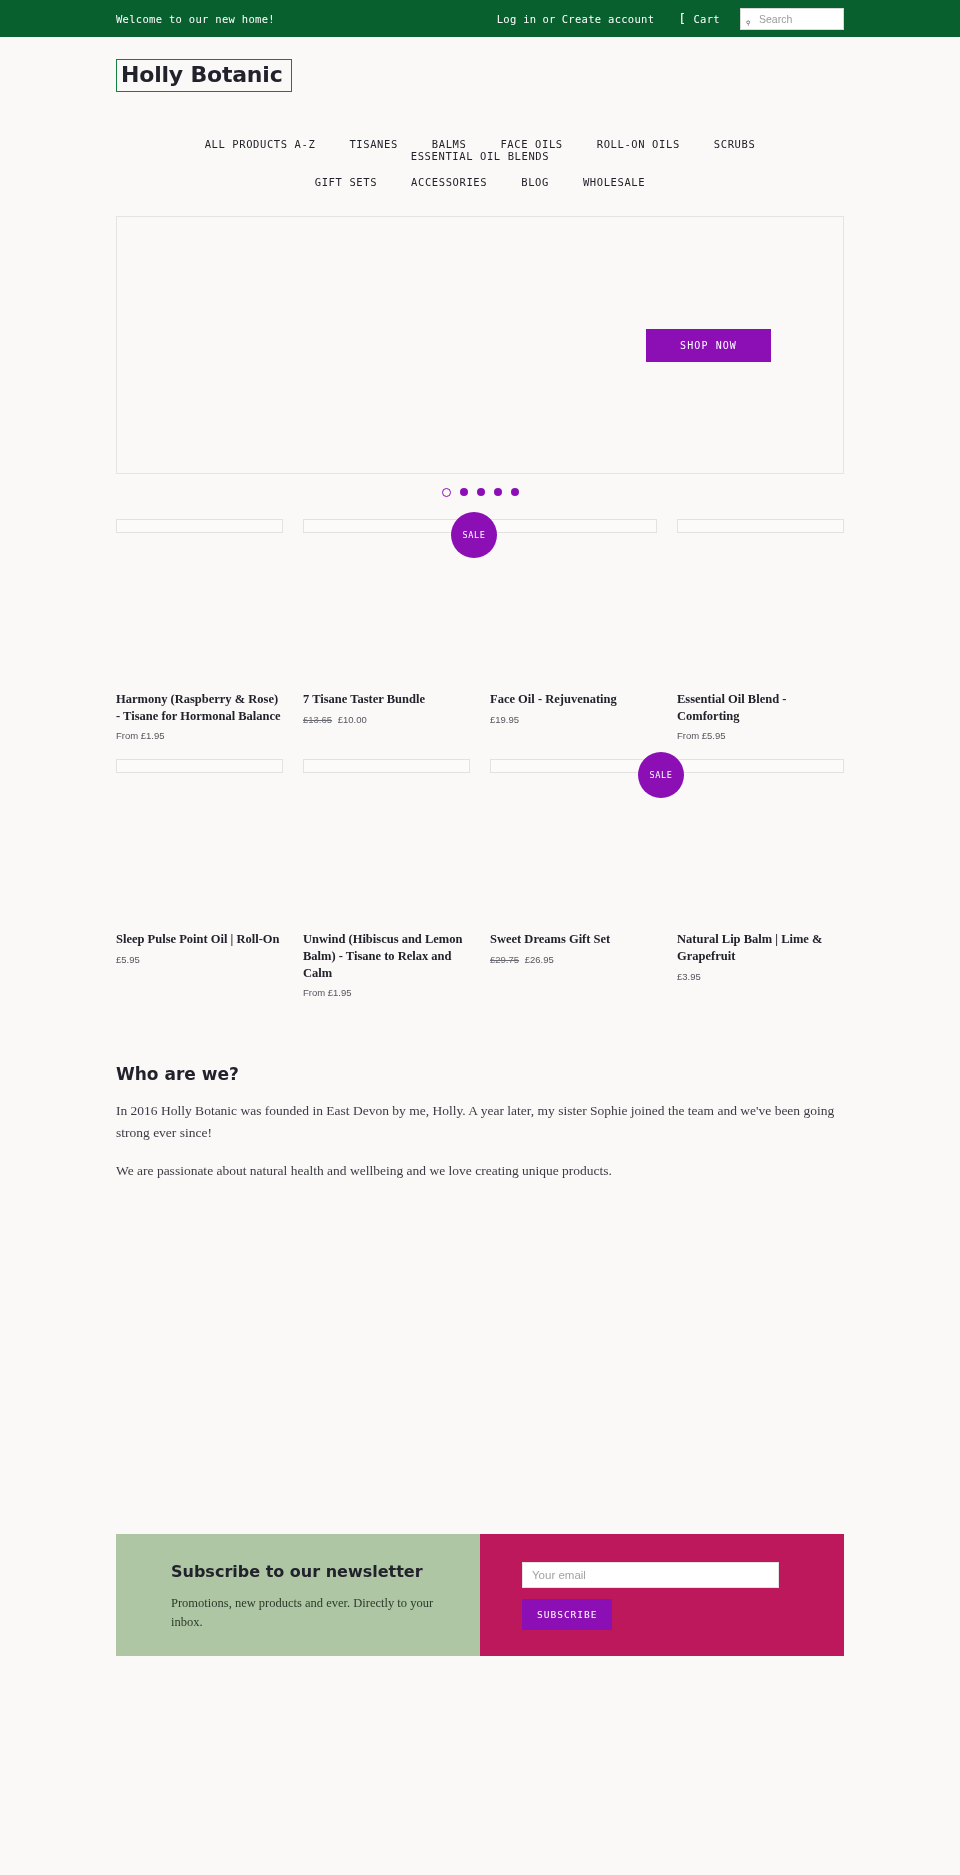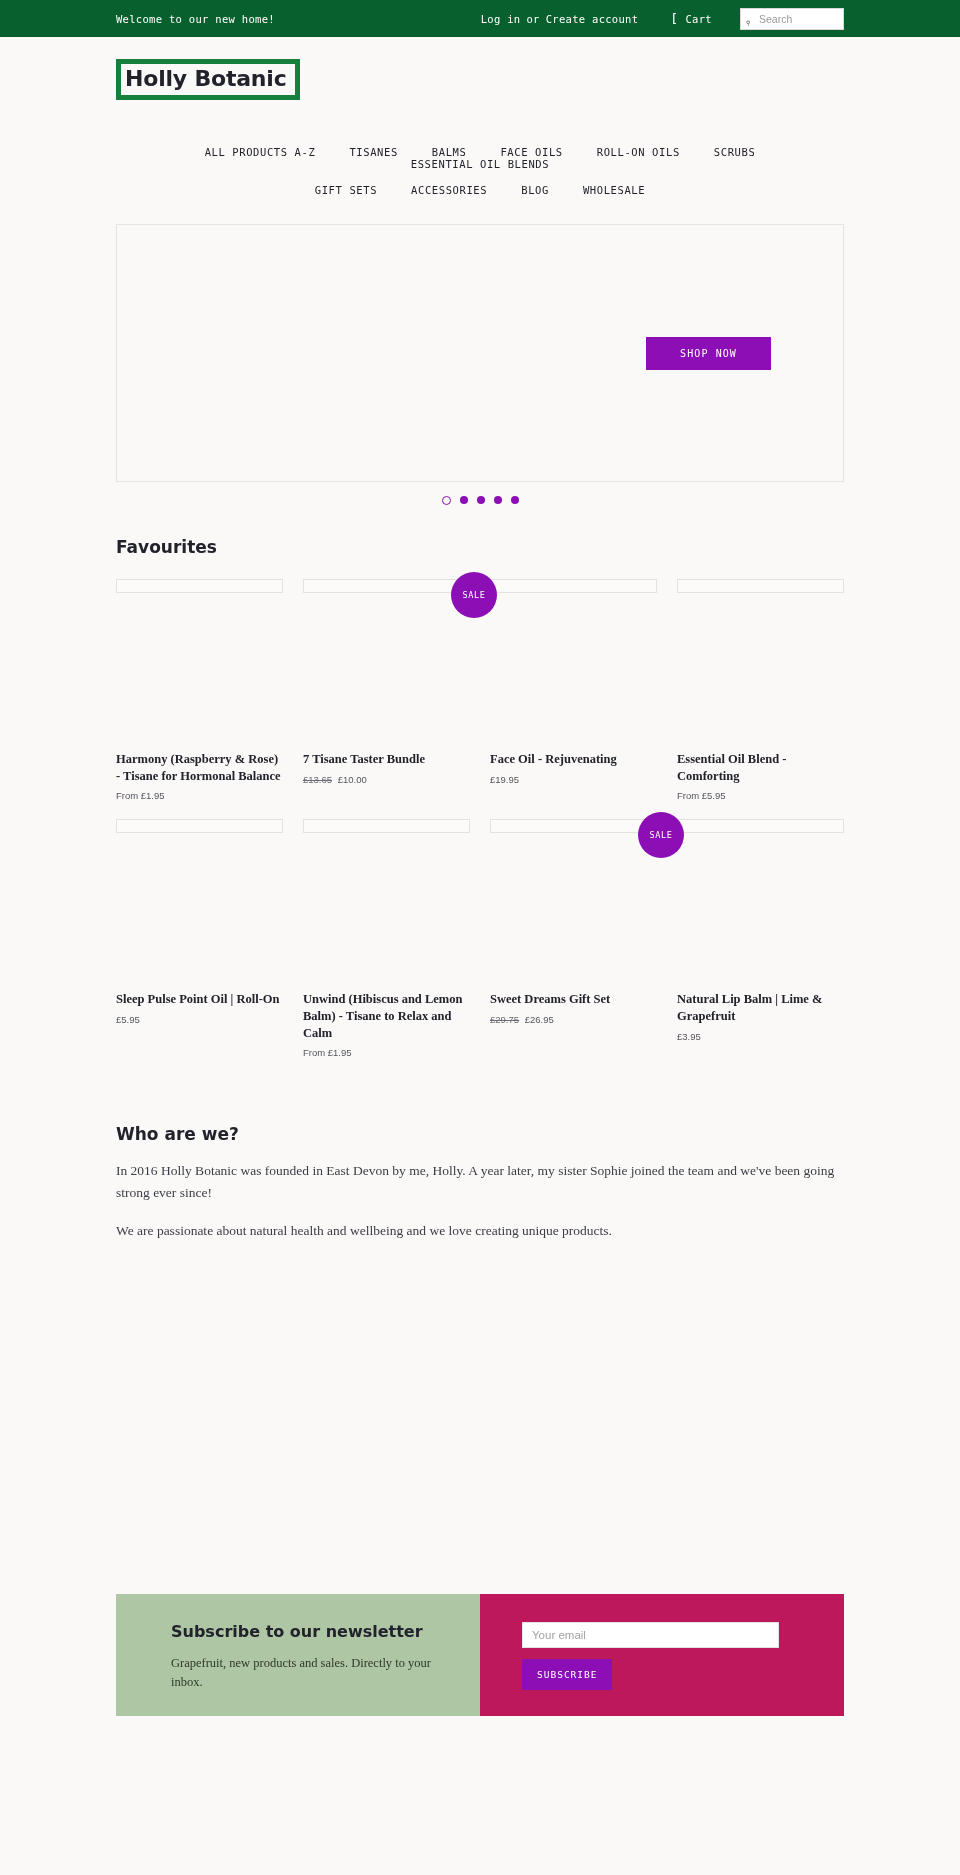--- a/index.html
+++ b/index.html
@@ -28,21 +28,21 @@
     color: #ffffff;
     font-family: "DejaVu Sans Mono", monospace;
     font-size: 10.5px;
     letter-spacing: 0.3px;
     white-space: nowrap;
   }
   .topbar-right {
     margin-left: auto;
     display: flex;
     align-items: center;
-    gap: 8px;
+    gap: 0;
   }
   .acct-links {
     color: #ffffff;
     font-family: "DejaVu Sans Mono", monospace;
     font-size: 10.5px;
     letter-spacing: 0.3px;
     white-space: nowrap;
     display: flex;
     gap: 6px;
   }
@@ -96,21 +96,21 @@
   }
   .search-input::placeholder { color: #9a9a9a; }
 
   
   .page { width: 960px; margin: 0 auto; }
   .header {
     padding: 22px 116px 0 116px;
   }
   .logo-box {
     display: inline-block;
-    border: 5px solid #15803d;
+    border: 1px solid #15803d;
     padding: 3px 8px 4px 4px;
     background: #faf9f7;
   }
   .logo-text {
     font-family: "DejaVu Sans", sans-serif;
     font-weight: bold;
     font-size: 22px;
     color: #22222c;
     letter-spacing: -0.2px;
     line-height: 1.1;
@@ -368,21 +368,20 @@
     <button class="shop-now">SHOP NOW</button>
   </div>
   <div class="dots">
     <span class="dot active"></span>
     <span class="dot"></span>
     <span class="dot"></span>
     <span class="dot"></span>
     <span class="dot"></span>
   </div>
 
-  <h2 class="section-head">Favourites</h2>
 
   <div class="grid">
 
     <div class="card">
       <div class="card-img"></div>
       <div class="card-spacer"></div>
       <a class="card-title" href="#">Harmony (Raspberry &amp; Rose) - Tisane for Hormonal Balance</a>
       <div class="card-price">
         <span>From £1.95</span>
       </div>
@@ -463,21 +462,21 @@
     <h2>Who are we?</h2>
     <p>In 2016 Holly Botanic was founded in East Devon by me, Holly. A year later, my sister Sophie joined the team and we've been going strong ever since!</p>
     <p>We are passionate about natural health and wellbeing and we love creating unique products.</p>
   </div>
 
   <div class="newsletter-spacer"></div>
 
   <div class="newsletter">
     <div class="nl-left">
       <h3>Subscribe to our newsletter</h3>
-      <p>Grapefruit, new products and sales. Directly to your inbox.</p>
+      <p>Promotions, new products and ever. Directly to your inbox.</p>
     </div>
     <div class="nl-right">
       <input class="nl-input" type="email" placeholder="Your email" style="">
       <button class="nl-btn">SUBSCRIBE</button>
     </div>
   </div>
 
 </div>
 
 </body></html>

